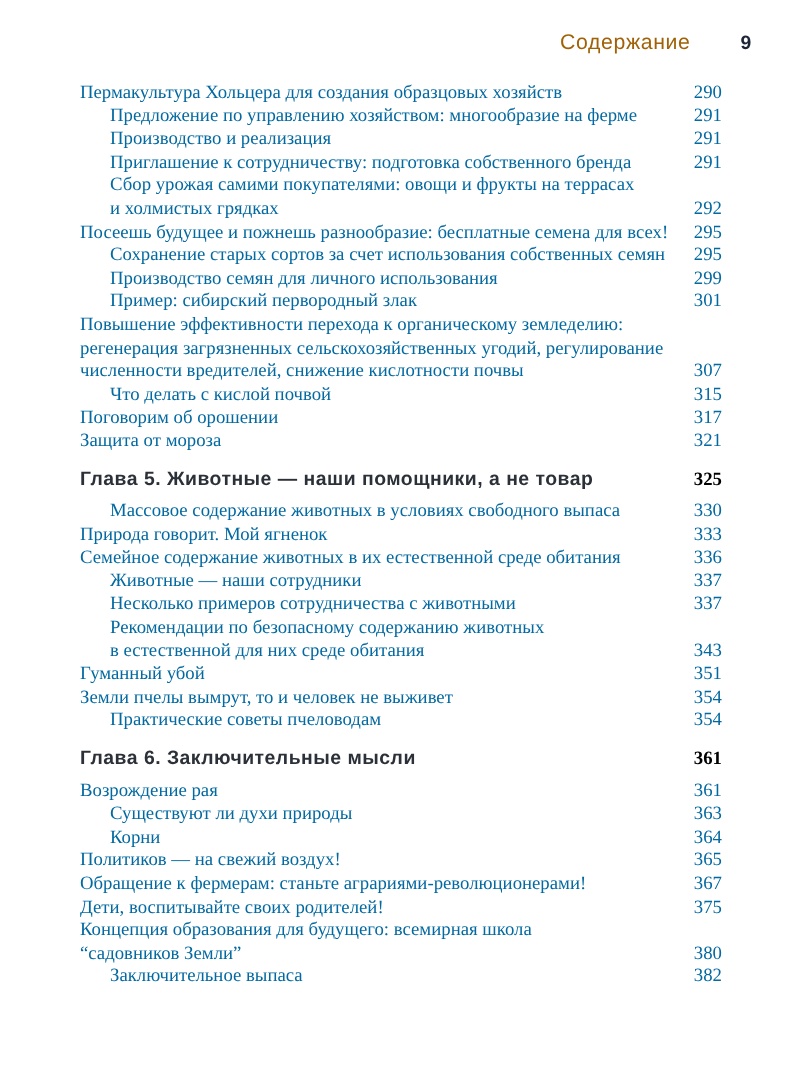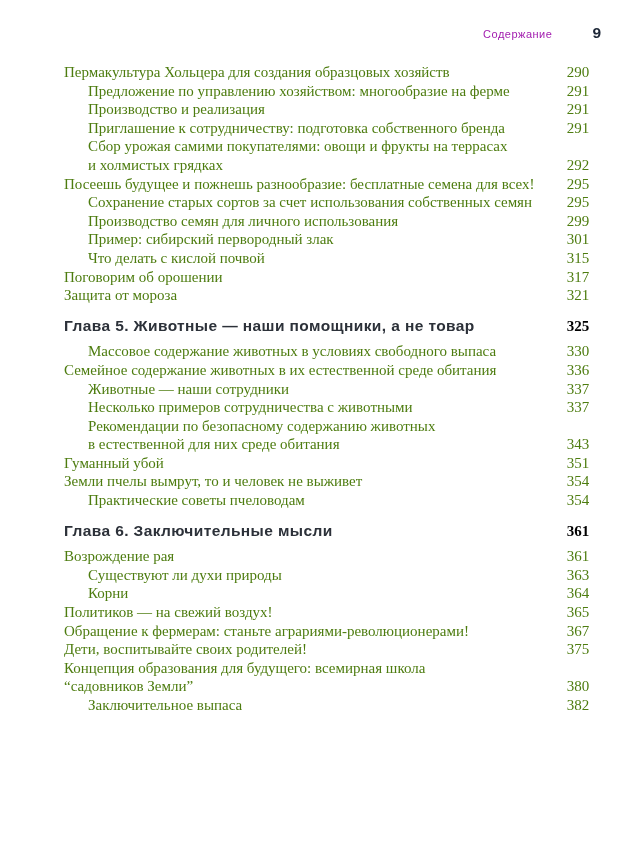--- a/index.html
+++ b/index.html
@@ -16,49 +16,49 @@
     padding: 24px 36px 0 64px;
     overflow: hidden;
   }
   .page-header {
     display: flex;
     justify-content: flex-end;
     align-items: baseline;
     font-family: "Liberation Sans", sans-serif;
   }
   .running-head {
-    font-size: 11px;
-    color: #a21caf;
+    font-size: 17px;
+    color: #a16207;
     letter-spacing: 0.5px;
     margin-right: 40px;
   }
   .page-number {
     font-size: 15.5px;
     font-weight: bold;
     color: #1c2636;
   }
   .toc-list {
     margin-top: 21px;
     font-family: "Liberation Serif", serif;
   }
   .row {
     display: flex;
     align-items: flex-end;
-    color: #4d7c0f;
+    color: #0369a1;
     font-size: 15px;
     line-height: 18.6px;
   }
   .row .title {
     flex: 1 1 auto;
     white-space: pre-line;
   }
   .row .pnum {
     flex: 0 0 auto;
     width: 46px;
-    text-align: center;
+    text-align: left;
     font-family: "Liberation Serif", serif;
   }
   .row.indent .title {
     padding-left: 24px;
   }
   .row.chapter {
     font-family: "Liberation Sans", sans-serif;
     font-size: 15.5px;
     letter-spacing: 0.4px;
     color: #2c3139;
@@ -112,20 +112,26 @@
       <span class="pnum">295</span>
     </div>
       <div class="row indent">
       <span class="title">Производство семян для личного использования</span>
       <span class="pnum">299</span>
     </div>
       <div class="row indent">
       <span class="title">Пример: сибирский первородный злак</span>
       <span class="pnum">301</span>
     </div>
+      <div class="row">
+      <span class="title">Повышение эффективности перехода к органическому земледелию:
+регенерация загрязненных сельскохозяйственных угодий, регулирование
+численности вредителей, снижение кислотности почвы</span>
+      <span class="pnum">307</span>
+    </div>
       <div class="row indent">
       <span class="title">Что делать с кислой почвой</span>
       <span class="pnum">315</span>
     </div>
       <div class="row">
       <span class="title">Поговорим об орошении</span>
       <span class="pnum">317</span>
     </div>
       <div class="row">
       <span class="title">Защита от мороза</span>
@@ -133,20 +139,24 @@
     </div>
       <div class="row chapter">
       <span class="title">Глава 5. Животные — наши помощники, а не товар</span>
       <span class="pnum">325</span>
     </div>
       <div class="row indent">
       <span class="title">Массовое содержание животных в условиях свободного выпаса</span>
       <span class="pnum">330</span>
     </div>
       <div class="row">
+      <span class="title">Природа говорит. Мой ягненок</span>
+      <span class="pnum">333</span>
+    </div>
+      <div class="row">
       <span class="title">Семейное содержание животных в их естественной среде обитания</span>
       <span class="pnum">336</span>
     </div>
       <div class="row indent">
       <span class="title">Животные — наши сотрудники</span>
       <span class="pnum">337</span>
     </div>
       <div class="row indent">
       <span class="title">Несколько примеров сотрудничества с животными</span>
       <span class="pnum">337</span>

